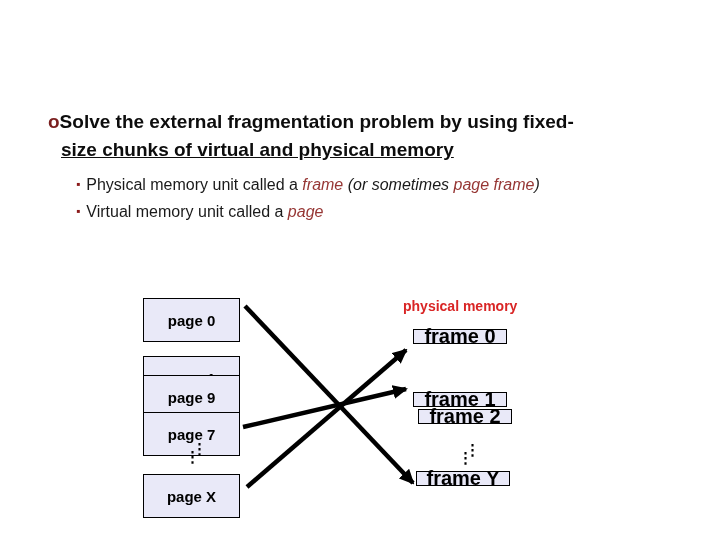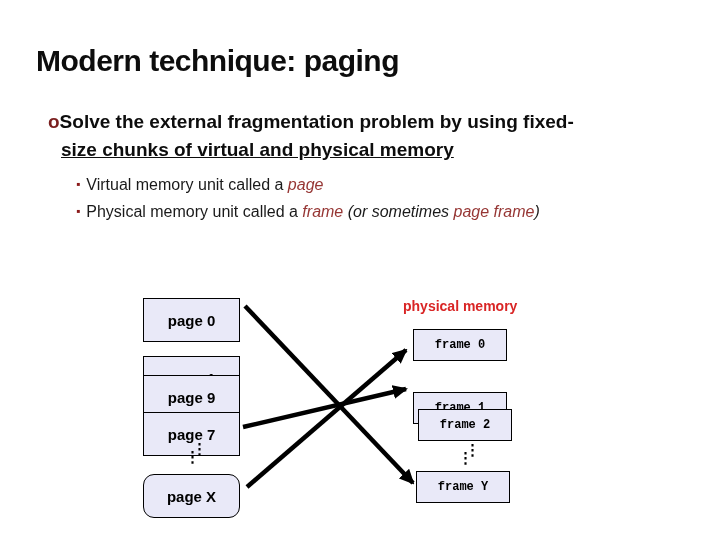--- a/index.html
+++ b/index.html
@@ -44,59 +44,58 @@
     font-size:14px;
   }
   
   .mbox{
     position:absolute;box-sizing:border-box;
     background:#e9e9f8;border:1.5px solid #000;
     display:flex;align-items:center;justify-content:center;
     font-weight:bold;color:#000;
   }
   .pagebox{left:143px;width:97px;height:44px;font-size:15px;}
-  .framebox{width:94px;height:32px;font-size:12px;border-width:1px;font-family:Liberation Mono, monospace;}
+  .framebox{width:94px;height:15px;font-size:20px;border-width:1px;}
   
   .vdots{position:absolute;width:24px;height:30px;color:#000;}
   .vdots span{
     position:absolute;font-size:15px;font-weight:bold;line-height:14px;
   }
   .vdots .d1{left:9px;top:0;}
   .vdots .d2{left:2px;top:8px;}
   
   svg.arrows{position:absolute;left:0;top:0;pointer-events:none;}
 </style>
 </head>
 <body>
 
 <div class="slide">
 
-  <div class="title">Modern technique: paging</div>
 
   <div class="bullet">
     <span class="marker">o</span><span>Solve the external fragmentation problem by using fixed-</span><br>
     <span class="indent" style="margin-left:13px;text-decoration:underline;">size chunks of virtual and physical memory</span>
   </div>
 
   <div class="subs">
     <div>
-      <span class="sq">▪</span><span>Virtual memory unit called a </span><span class="em">page</span>
+      <span class="sq">▪</span><span>Physical memory unit called a </span><span class="em">frame</span><span class="it"> (or sometimes </span><span class="em">page frame</span><span class="it">)</span>
     </div>
     <div>
-      <span class="sq">▪</span><span>Physical memory unit called a </span><span class="em">frame</span><span class="it"> (or sometimes </span><span class="em">page frame</span><span class="it">)</span>
+      <span class="sq">▪</span><span>Virtual memory unit called a </span><span class="em">page</span>
     </div>
   </div>
 
   <div class="plabel">physical memory</div>
 
   <div class="mbox pagebox" style="top:298px;">page 0</div>
   <div class="mbox pagebox" style="top:356px;">page 1</div>
   <div class="mbox pagebox" style="top:375px;">page 9</div>
   <div class="mbox pagebox" style="top:412px;">page 7</div>
-  <div class="mbox pagebox" style="top:474px;border-radius:11px;">page X</div>
+  <div class="mbox pagebox" style="top:474px;">page X</div>
 
   <div class="mbox framebox" style="left:413px;top:329px;">frame 0</div>
   <div class="mbox framebox" style="left:413px;top:368px;margin-top:24px;">frame 1</div>
   <div class="mbox framebox" style="left:418px;top:409px;">frame 2</div>
   <div class="mbox framebox" style="left:416px;top:471px;">frame Y</div>
 
   <div class="vdots" style="left:183px;top:442px;">
     <span class="d1">⋮</span>
     <span class="d2">⋮</span>
   </div>

